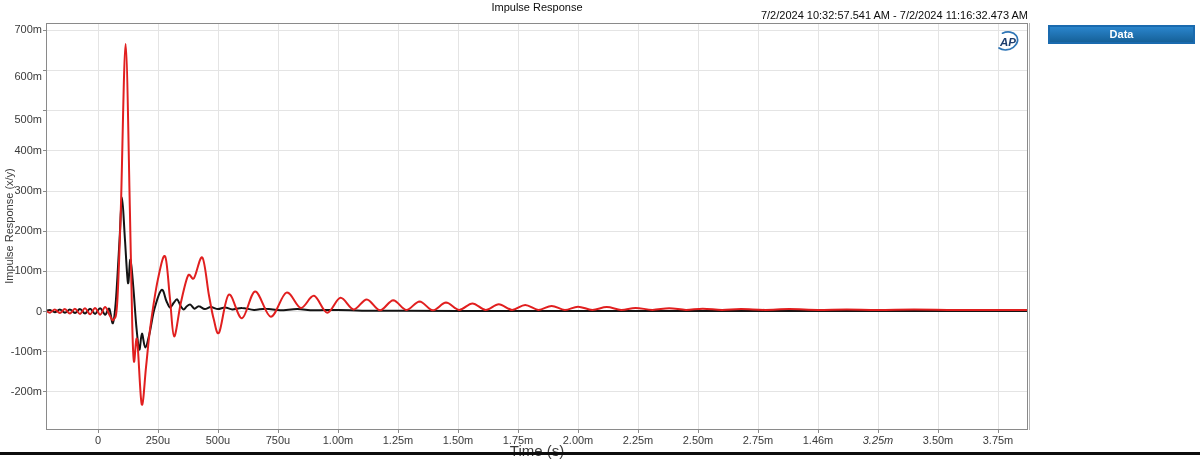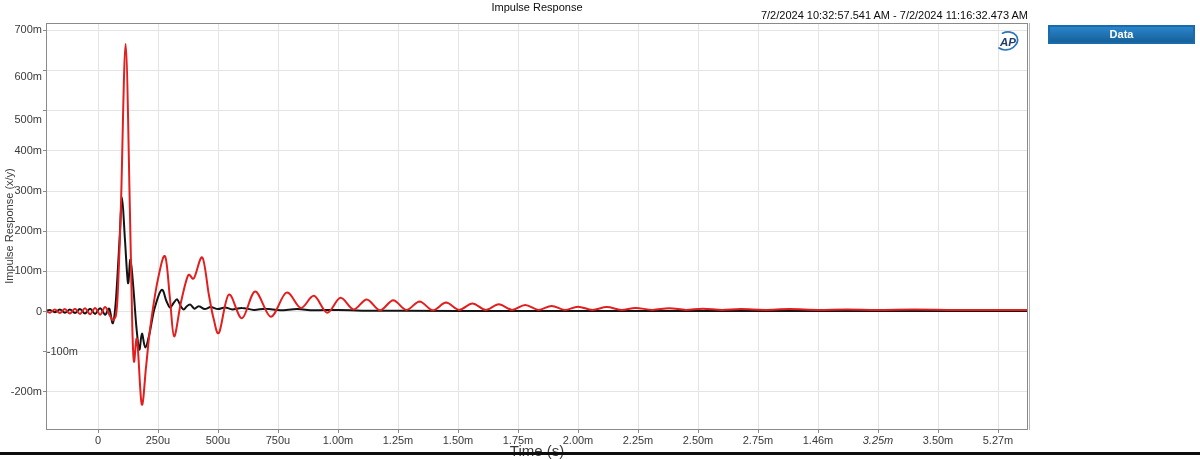--- a/index.html
+++ b/index.html
@@ -120,32 +120,32 @@
     <div class="x-tick-label" style="left: 398.005px;">1.25m</div>
     <div class="x-tick-label" style="left: 458.005px;">1.50m</div>
     <div class="x-tick-label" style="left: 518.004px;">1.75m</div>
     <div class="x-tick-label" style="left: 578.004px;">2.00m</div>
     <div class="x-tick-label" style="left: 638.003px;">2.25m</div>
     <div class="x-tick-label" style="left: 698.003px;">2.50m</div>
     <div class="x-tick-label" style="left: 758.002px;">2.75m</div>
     <div class="x-tick-label" style="left: 818.002px;">1.46m</div>
     <div class="x-tick-label" style="left: 878.001px; font-style: italic;">3.25m</div>
     <div class="x-tick-label" style="left: 938.001px;">3.50m</div>
-    <div class="x-tick-label" style="left: 998px;">5.27m</div>
+    <div class="x-tick-label" style="left: 998px;">3.75m</div>
   </div>
 <div class="abs" id="y-tick-layer">
     <div class="y-tick-label" style="top: 23.3302px;">700m</div>
     <div class="y-tick-label" style="top: 70px;">600m</div>
     <div class="y-tick-label" style="top: 103.686px; margin-top: 9px;">500m</div>
     <div class="y-tick-label" style="top: 143.863px;">400m</div>
     <div class="y-tick-label" style="top: 184.041px;">300m</div>
     <div class="y-tick-label" style="top: 224.219px;">200m</div>
     <div class="y-tick-label" style="top: 264.396px;">100m</div>
     <div class="y-tick-label" style="top: 304.574px;">0</div>
-    <div class="y-tick-label" style="top: 344.752px; padding-left: 36px;">-100m</div>
+    <div class="y-tick-label" style="top: 344.752px;">-100m</div>
     <div class="y-tick-label" style="top: 384.929px;">-200m</div>
   </div>
 
 <div class="abs" id="legend">
   <div id="legend-header">Data</div>
 </div>
 
 <div class="abs" id="bottom-bar"></div>
 
 </body></html>

